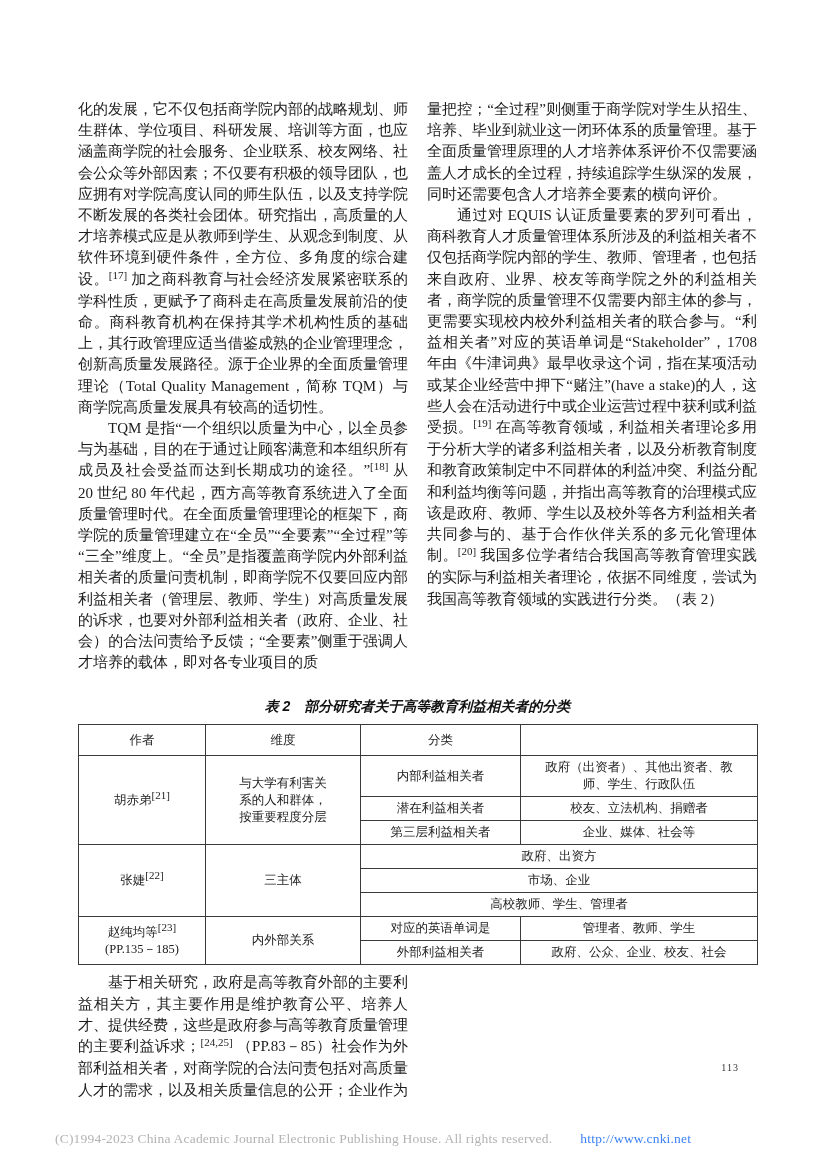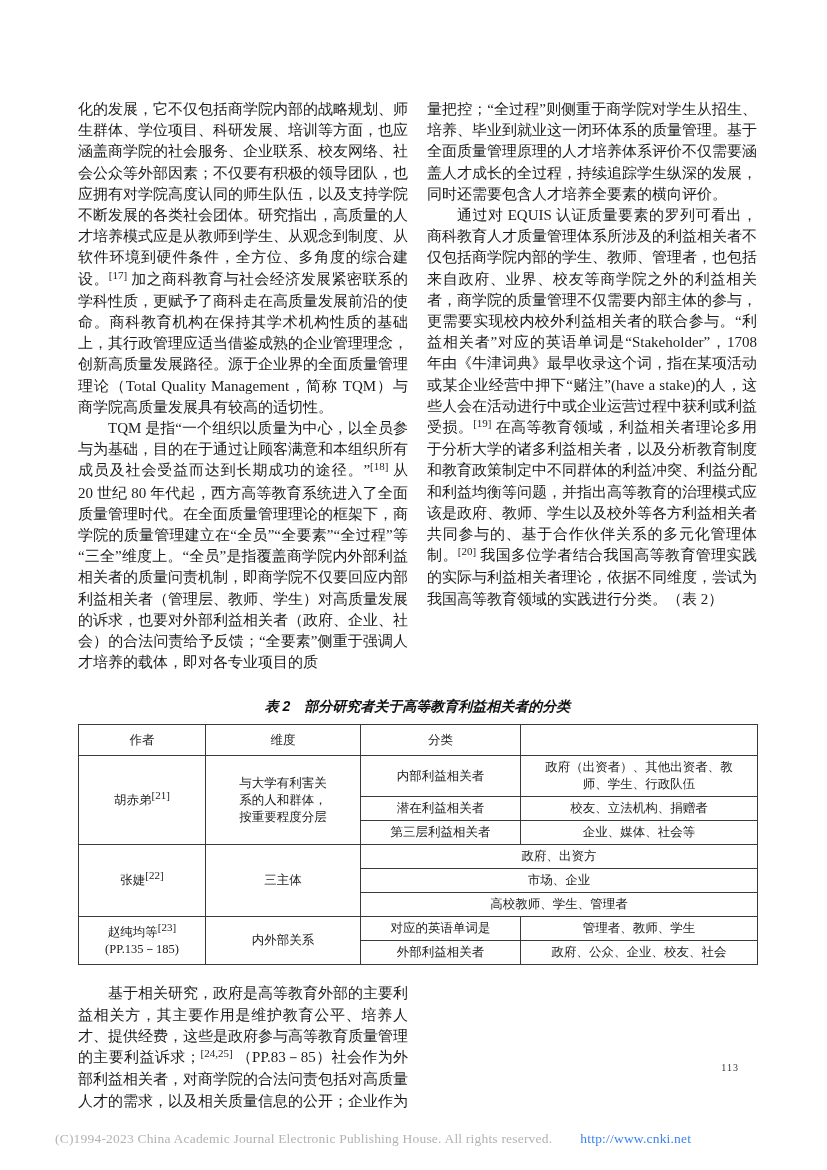--- a/index.html
+++ b/index.html
@@ -27,21 +27,21 @@
   }
   table.cls-table td{
     border:1px solid #3a3a3a;padding:3px 16px;vertical-align:middle;
   }
   td.c-center{text-align:center;}
   td.c-left{text-align:center;padding-left:12px;}
   td.pre{white-space:pre-line;}
   col.w1{width:127px;} col.w2{width:155px;} col.w3{width:160px;} col.w4{width:237px;}
   .hdr td{height:24px;text-align:center;}
   
-  .bottom-cols{margin-top:18px;}
+  .bottom-cols{margin-top:7px;}
   .page-number{
     position:absolute;top:1062px;right:88px;font-size:10px;color:#333;
     letter-spacing:1px;
   }
   .footer{
     position:absolute;left:55px;top:1131px;width:760px;
     font-size:13.5px;color:#b3b3b3;letter-spacing:0.2px;white-space:nowrap;
   }
   .footer .url{color:#3b82f6;margin-left:28px;}
 </style>

